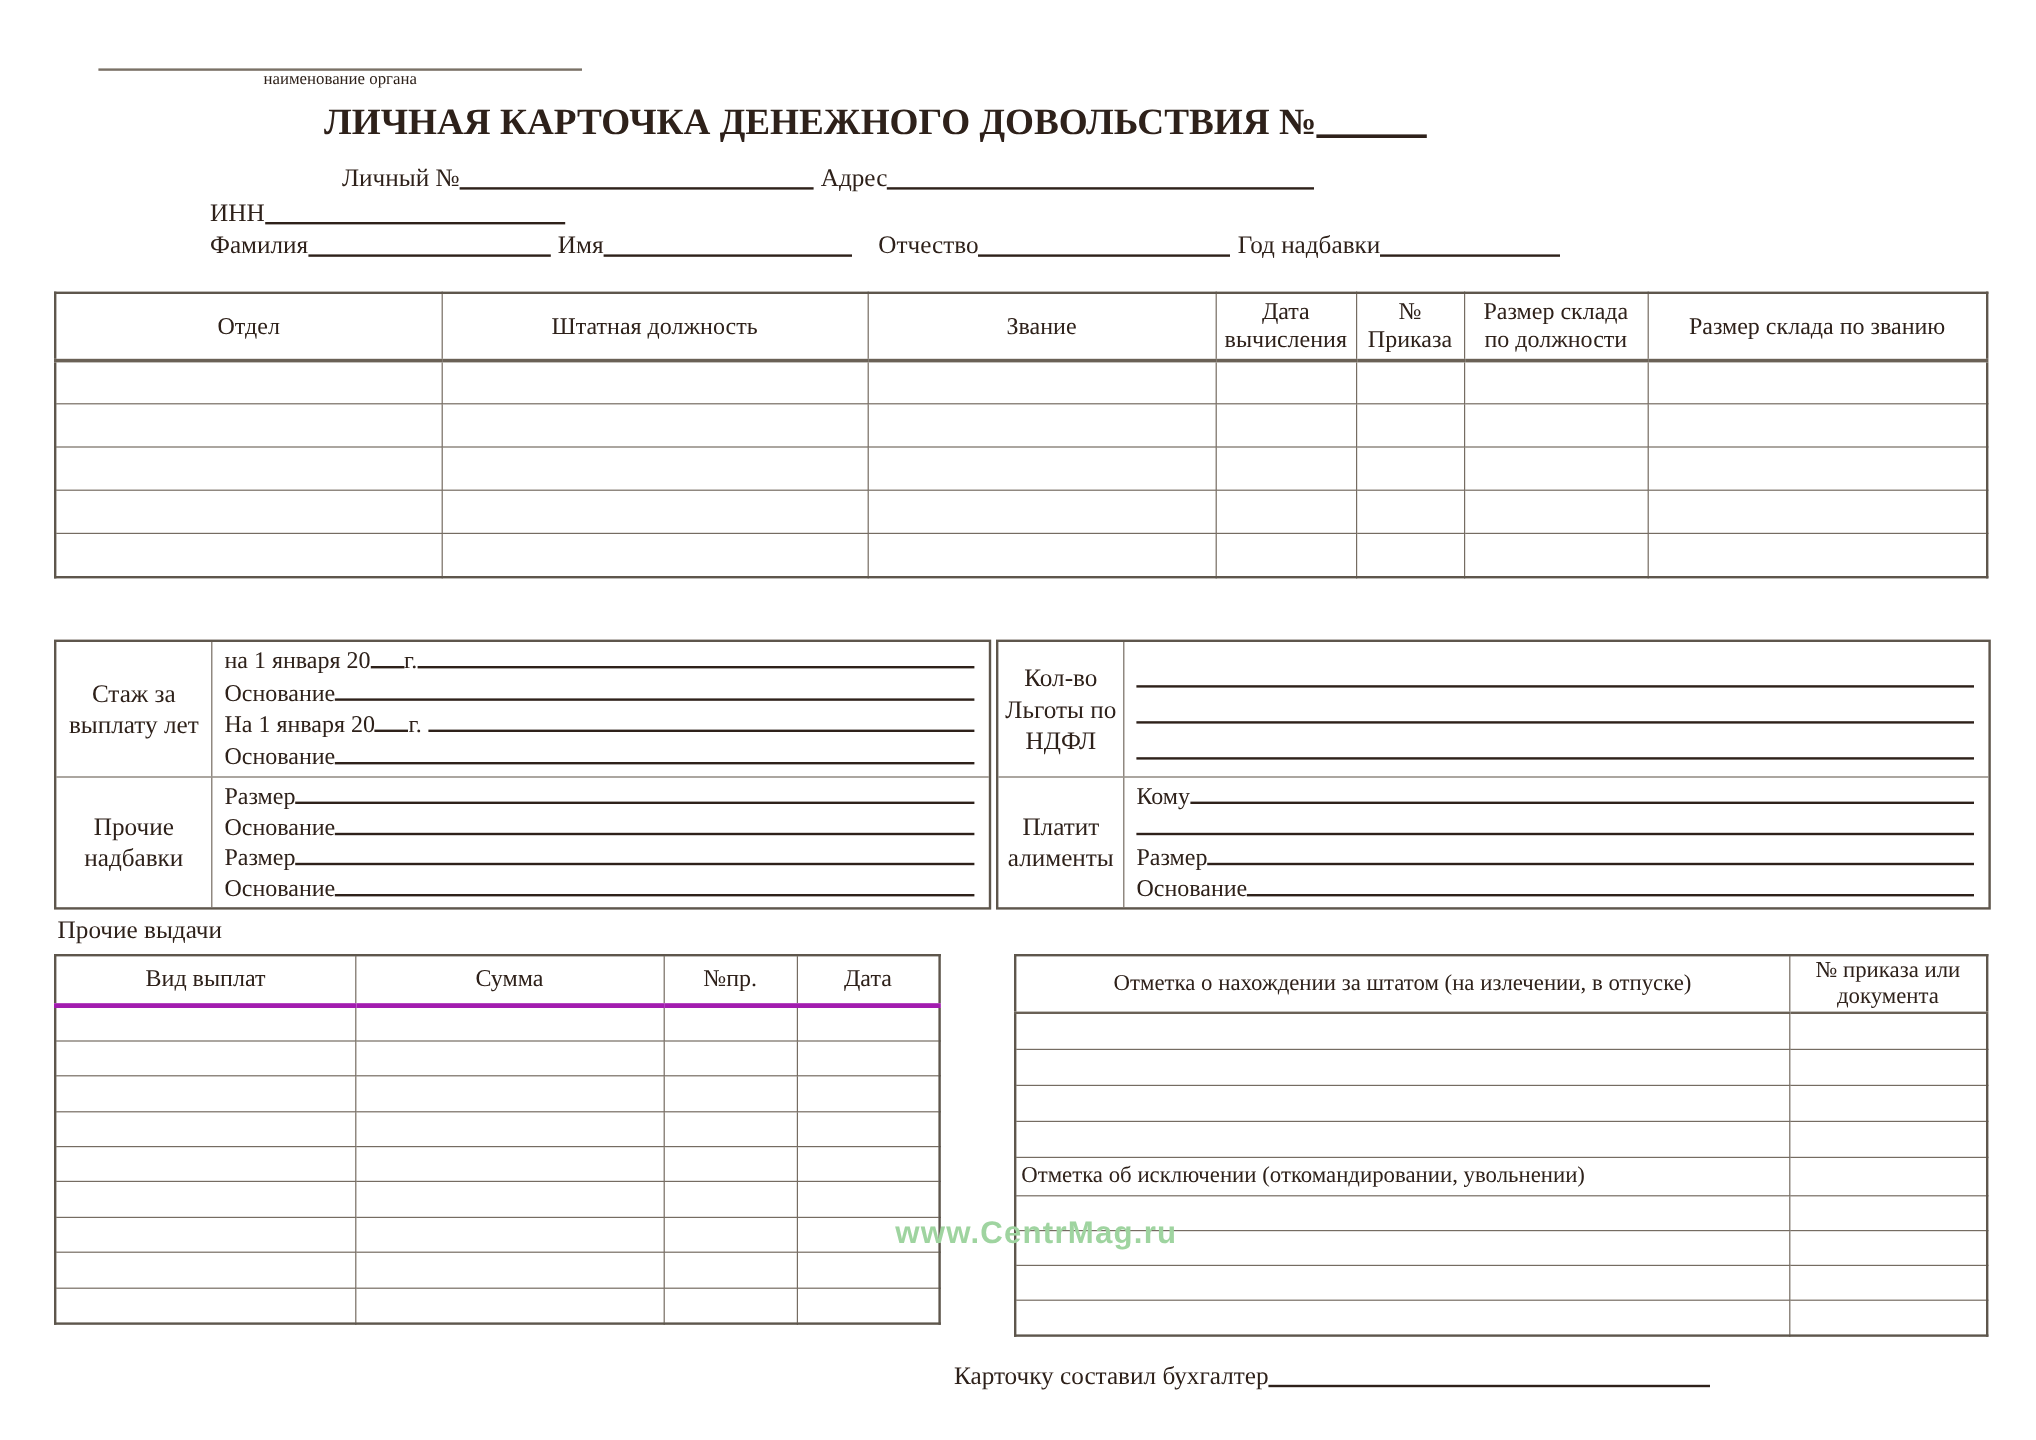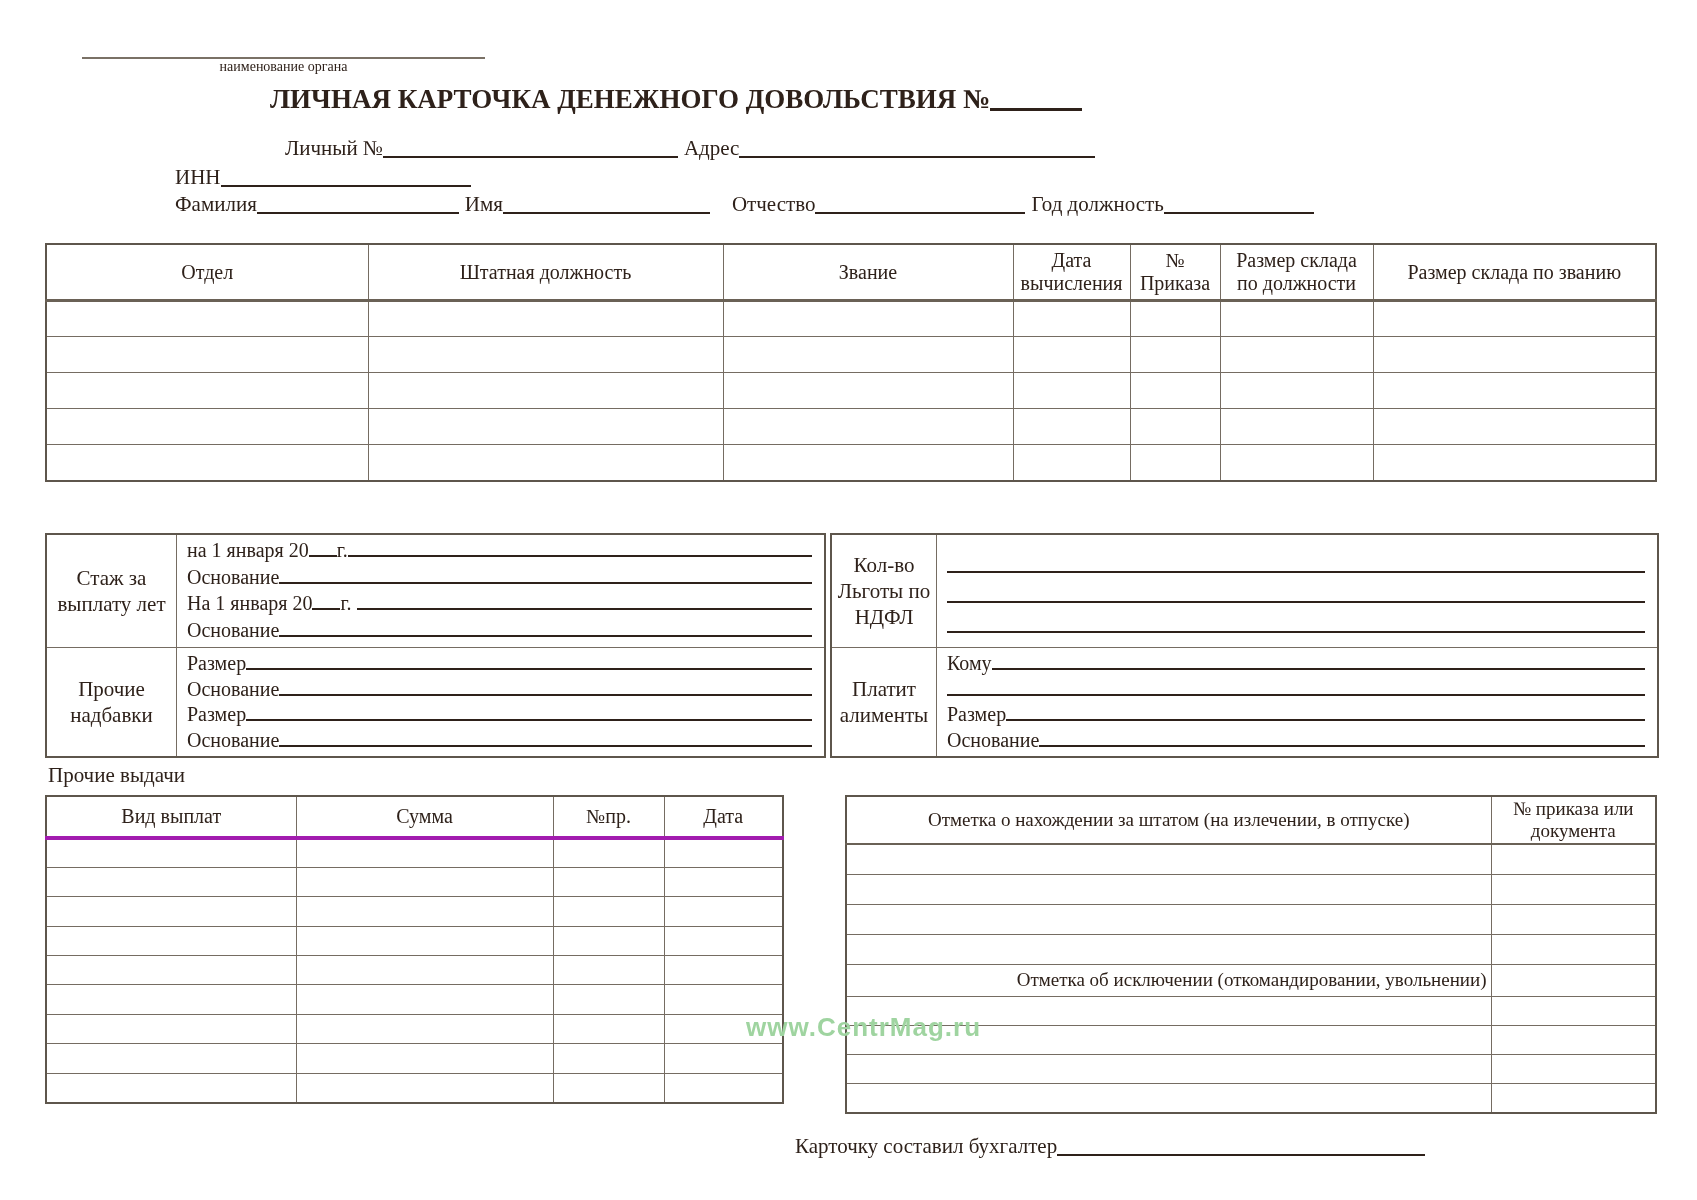--- a/index.html
+++ b/index.html
@@ -11,42 +11,42 @@
   .page{position:relative;width:1697px;height:1200px;overflow:hidden;background:#ffffff}
   .abs{position:absolute}
 
   
   .bl{display:inline-block;height:0.85em;border-bottom:2px solid #2e211a;margin-bottom:-3px;vertical-align:baseline}
   .fill{flex:1 1 auto}
 
   
   .org-rule{left:82px;top:30px;width:403px;height:27px;border-bottom:2px solid #7a7166}
   .org-caption{left:82px;top:59px;width:403px;text-align:center;font-size:14px}
-  .title{left:270px;top:84px;font-size:27px;font-weight:bold;white-space:nowrap}
+  .title{left:270px;top:84px;font-size:31px;font-weight:bold;white-space:nowrap}
   .title .bl{border-bottom-width:3px}
 
   .idline{white-space:nowrap;font-size:21px}
   .ml6{margin-left:6px}
   .ml10{margin-left:22px}
 
   
   table.frm{border-collapse:collapse;table-layout:fixed;border:2px solid #5e564c;position:absolute}
   table.frm th,table.frm td{border:1px solid #756c62;padding:1px 4px;font-weight:normal}
   table.frm th{text-align:center;vertical-align:middle;font-size:20px;line-height:23px}
   .pos-table{left:45px;top:243px;width:1610px}
   .pos-table thead th{height:52px;border-bottom:3px solid #6a6156}
   .pos-table tbody tr{height:36px}
   .payouts-table{left:45px;top:795px;width:737px}
   .payouts-table thead th{height:37px;border-bottom:4px solid #a21caf}
   .payouts-table tbody tr{height:29.4px}
   .notes-table{left:845px;top:795px;width:810px}
   .notes-table thead th{height:37px;font-size:19px;line-height:22px;border-bottom:2px solid #6a6156}
   .notes-table tbody.before tr{height:30px}
   .notes-table tbody.after tr{height:29.3px}
-  .notes-table td.sec{height:29px;text-align:right;font-size:19px}
+  .notes-table td.sec{height:29px;text-align:left;font-size:19px}
 
   
   .box{position:absolute;border:2px solid #5e564c;display:flex;flex-direction:column;background:#fff}
   .box-row{display:flex}
   .box-row + .box-row{border-top:1px solid #756c62}
   .box-label{flex:0 0 auto;border-right:1px solid #756c62;display:flex;flex-direction:column;justify-content:center;align-items:center;text-align:center;font-size:21px;line-height:26px;padding:2px}
   .box-content{flex:1 1 auto;display:flex;flex-direction:column;justify-content:flex-end;padding:3px 12px 3px 10px}
   .fline{display:flex;align-items:baseline;font-size:20px;height:27px;white-space:nowrap}
   .seniority-box{left:45px;top:533px;width:777px}
   .seniority-box .box-label{width:125px}
@@ -72,21 +72,21 @@
 
   <div class="abs idline" style="left:285px;top:136px">
     <span>Личный №</span><span class="bl" style="width:295px"></span><span class="ml6">Адрес</span><span class="bl" style="width:356px"></span>
   </div>
 
   <div class="abs idline" style="left:175px;top:165px">
     <span>ИНН</span><span class="bl" style="width:250px"></span>
   </div>
 
   <div class="abs idline" style="left:175px;top:192px">
-    <span>Фамилия</span><span class="bl" style="width:202px"></span><span class="ml6">Имя</span><span class="bl" style="width:207px"></span><span class="ml10">Отчество</span><span class="bl" style="width:210px"></span><span class="ml6">Год должность</span><span class="bl" style="width:150px"></span>
+    <span>Фамилия</span><span class="bl" style="width:202px"></span><span class="ml6">Имя</span><span class="bl" style="width:207px"></span><span class="ml10">Отчество</span><span class="bl" style="width:210px"></span><span class="ml6">Год надбавки</span><span class="bl" style="width:150px"></span>
   </div>
 
 
   <table class="frm pos-table">
     <colgroup>
         <col style="width:322px">
         <col style="width:355px">
         <col style="width:290px">
         <col style="width:117px">
         <col style="width:90px">

